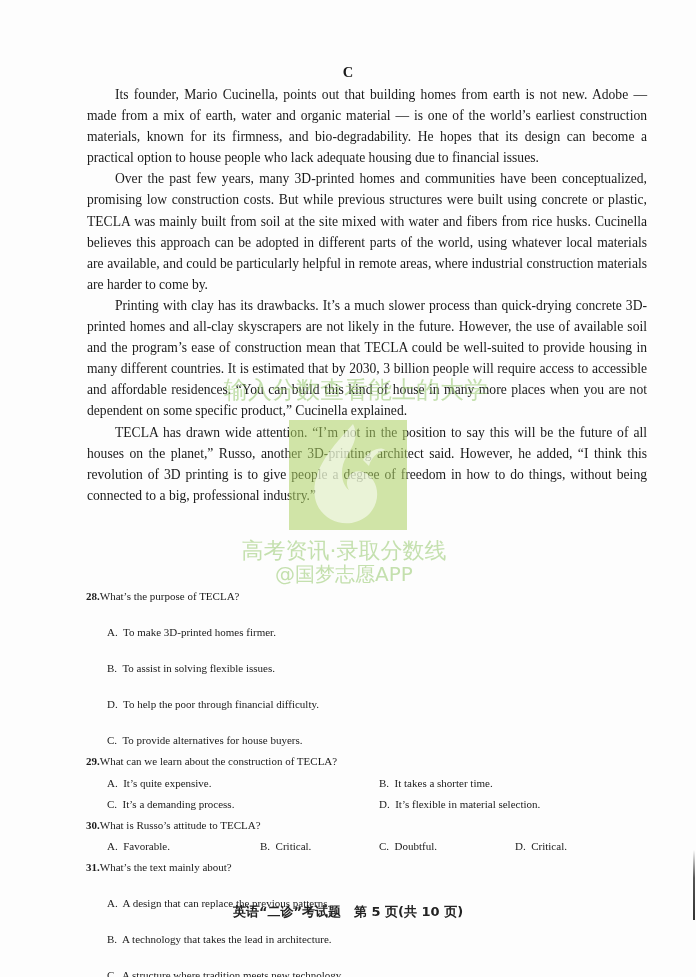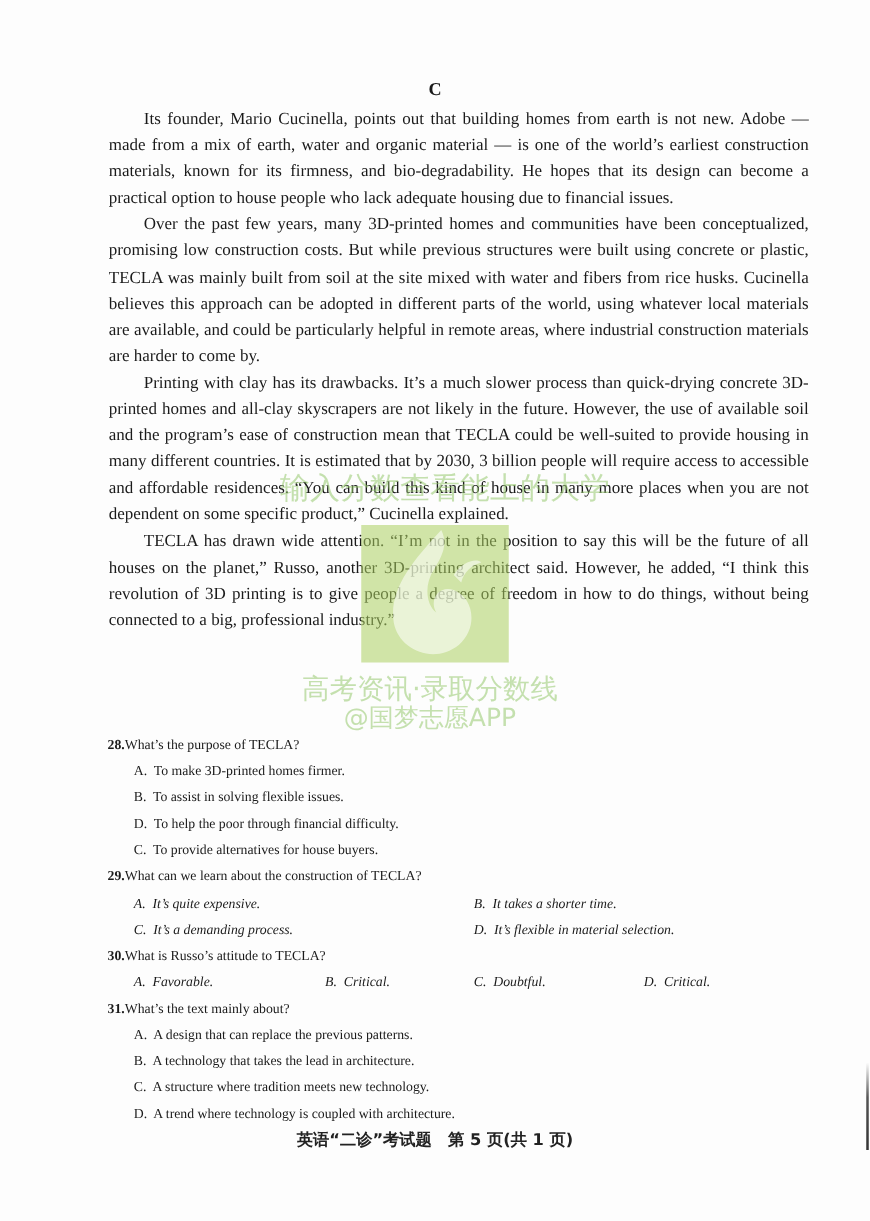--- a/index.html
+++ b/index.html
@@ -58,26 +58,26 @@
       top: 586px;
       width: 560px;
       font-size: 11px;
       line-height: 21.1px;
     }
     .q-stem { display: block; }
     .q-num { font-weight: bold; }
     .opt {
       display: block;
       padding-left: 21px;
+      margin-top: 15px;
     }
     .opt-row {
       display: block;
       position: relative;
       height: 21.1px;
-      font-style: italic;
     }
     .opt-row .cell {
       position: absolute;
       top: 0;
       white-space: nowrap;
     }
     .footer {
       position: absolute;
       top: 903px;
       left: 0;
@@ -162,21 +162,21 @@
     <div>
       <span class="q-stem"><span class="q-num">31.</span><span>What’s the text mainly about?</span></span>
       <span class="opt"><span>A.</span>&nbsp; <span>A design that can replace the previous patterns.</span></span>
       <span class="opt"><span>B.</span>&nbsp; <span>A technology that takes the lead in architecture.</span></span>
       <span class="opt"><span>C.</span>&nbsp; <span>A structure where tradition meets new technology.</span></span>
       <span class="opt"><span>D.</span>&nbsp; <span>A trend where technology is coupled with architecture.</span></span>
     </div>
 
   </div>
 
-  <div class="footer">英语“二诊”考试题　第 5 页(共 1 页)</div>
+  <div class="footer">英语“二诊”考试题　第 5 页(共 10 页)</div>
 
   <div class="wm-logo">
     <svg viewBox="0 0 118 110">
       <path d="M64 4 C40 30 22 52 26 78 C30 100 58 112 78 96 C94 82 90 58 74 52 C62 48 54 60 60 70 C52 64 50 48 58 36 C64 26 70 16 64 4 Z" fill="rgba(255,255,255,0.55)"></path>
       <path d="M74 40 C80 30 92 26 96 30 C88 32 82 38 80 46 Z" fill="rgba(255,255,255,0.55)"></path>
     </svg>
   </div>
   <div class="wm-text t1">输入分数查看能上的大学</div>
   <div class="wm-text t2">高考资讯·录取分数线</div>
   <div class="wm-text t3">@国梦志愿APP</div>

